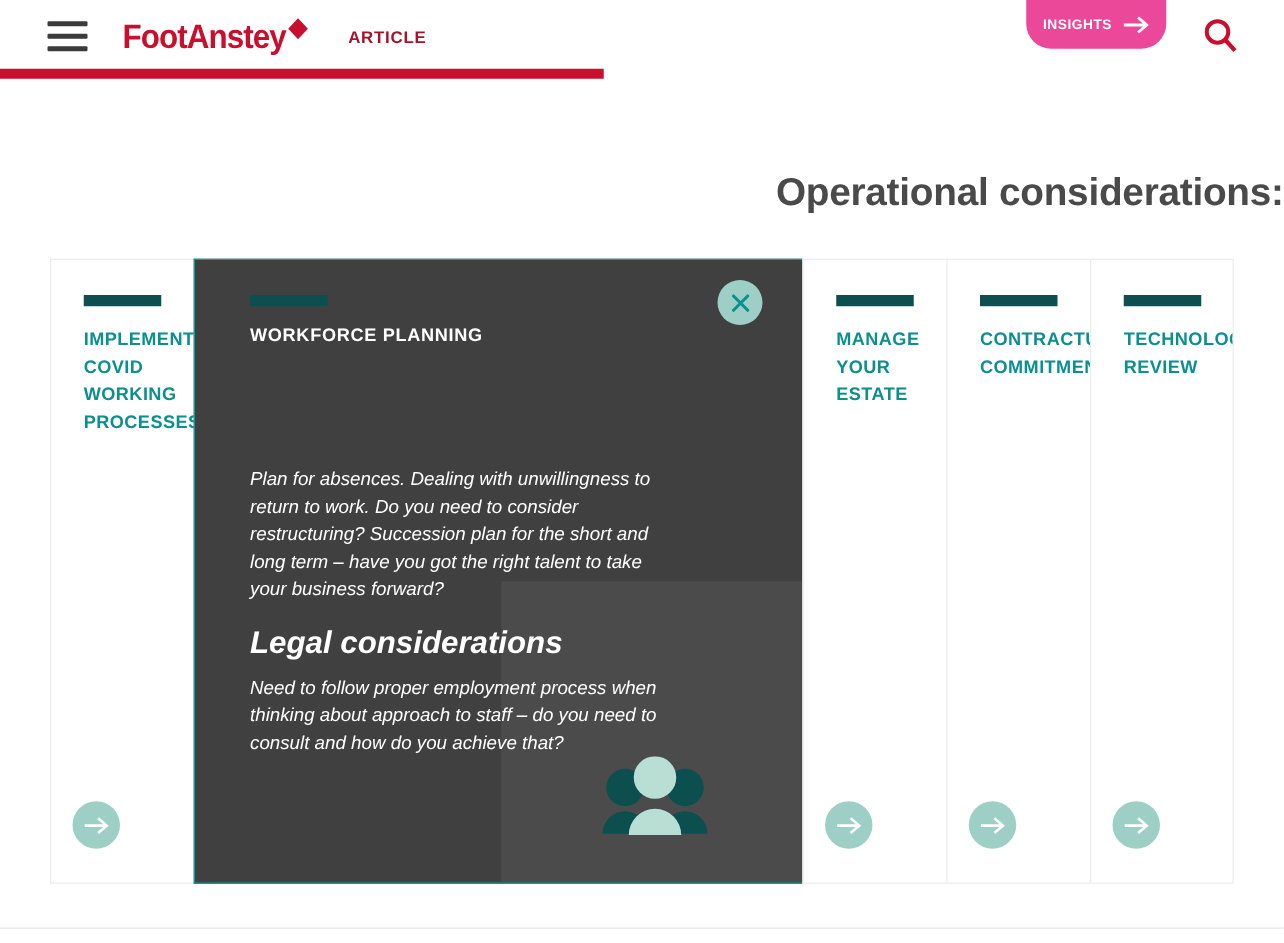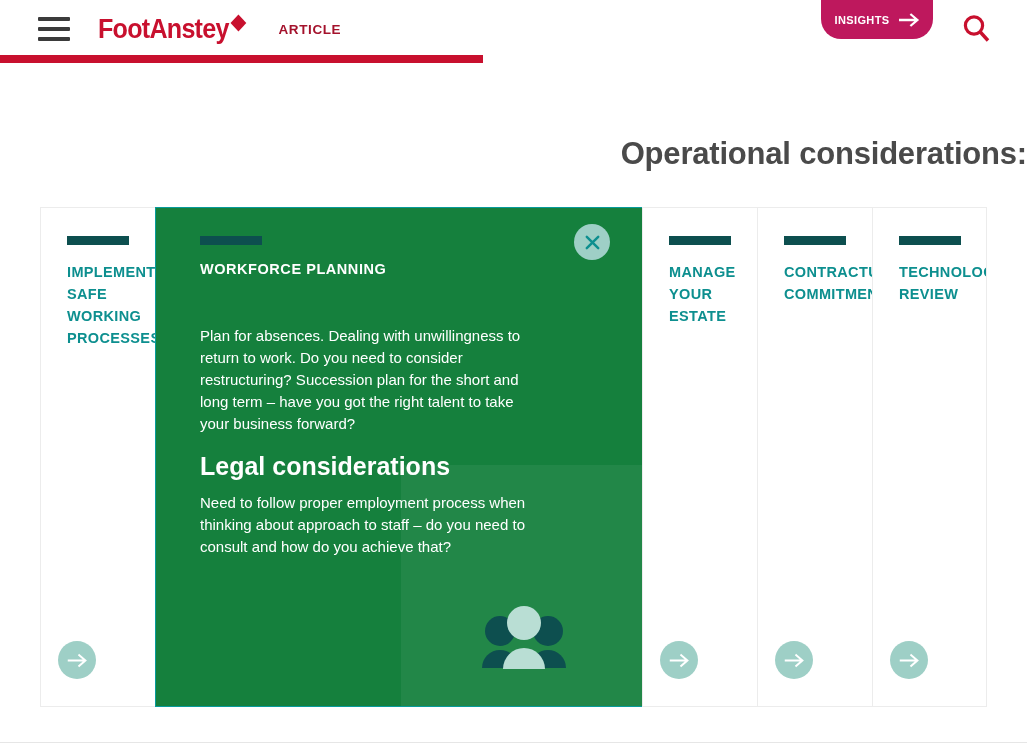--- a/index.html
+++ b/index.html
@@ -65,21 +65,21 @@
     font-size: 13.5px;
     font-weight: bold;
     letter-spacing: 0.35px;
   }
   .header-right {
     position: absolute;
     right: 0; top: 0;
     display: flex; align-items: flex-start;
   }
   .insights-btn {
-    background: #be185d;
+    background: #ec4899;
     color: #ffffff;
     border: none;
     width: 112px; height: 39px;
     border-radius: 0 0 20px 20px;
     display: flex; align-items: center; justify-content: center;
     gap: 9px;
     cursor: pointer;
     margin-top: 0;
     margin-right: 28px;
   }
@@ -150,21 +150,21 @@
     width: 38px; height: 38px;
     border-radius: 50%;
     background: #9ecfc6;
     display: flex; align-items: center; justify-content: center;
     cursor: pointer;
   }
 
   
   .card.expanded {
     flex: 1 1 auto;
-    background: #15803d;
+    background: #404040;
     border-color: #089b9b;
     padding: 0;
     cursor: default;
   }
   .panel-inner {
     position: relative;
     height: 100%;
     padding: 28px 0 0 44px;
     z-index: 2;
   }
@@ -172,21 +172,21 @@
     width: 62px; height: 9px;
     background: #0d4f4f;
     margin-bottom: 16px;
   }
   .panel-title {
     color: #ffffff;
     font-size: 14.5px;
     font-weight: bold;
     letter-spacing: 0.55px;
   }
-  .panel-body { margin-top: 48px; max-width: 345px; }
+  .panel-body { margin-top: 96px; max-width: 345px; font-style: italic; }
   .panel-p {
     color: #ffffff;
     font-size: 15px;
     line-height: 22px;
   }
   .panel-subhead {
     color: #ffffff;
     font-size: 25px;
     font-weight: bold;
     margin-top: 17px;
@@ -261,21 +261,21 @@
 </div>
 
 <h1 class="page-title">Operational considerations:</h1>
 
 <div class="accordion">
 
   <div class="card">
     <div class="card-rule"></div>
     <div class="card-title">
       <div>IMPLEMENT</div>
-      <div>SAFE</div>
+      <div>COVID</div>
       <div>WORKING</div>
       <div>PROCESSES</div>
     </div>
     <div class="card-arrow">
       <svg width="21" height="15" viewBox="0 0 24 16">
         <path d="M2 8 H20 M14 2 L21 8 L14 14" stroke="#ffffff" stroke-width="2.3" fill="none" stroke-linecap="square"></path>
       </svg>
     </div>
   </div>
 

